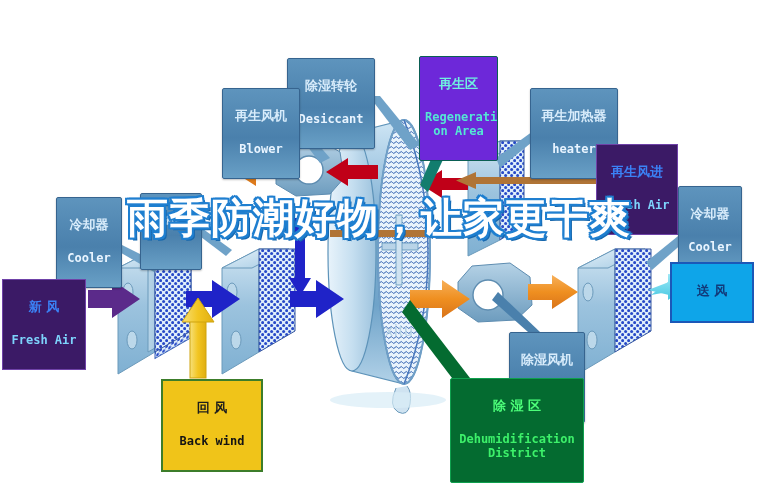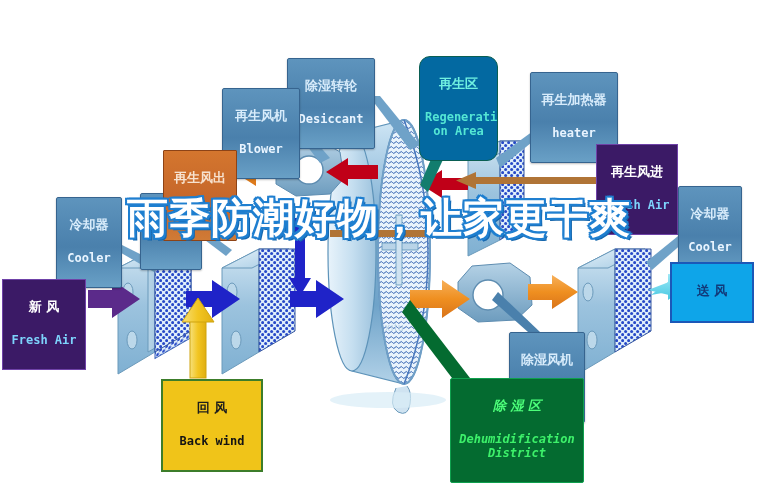--- a/index.html
+++ b/index.html
@@ -63,33 +63,33 @@
   .lbl-orange {
     background: linear-gradient(180deg,#d4762e 0%, #c4652a 60%, #d07b36 100%);
     border: 1px solid #8d4316;
     border-radius: 1px;
   }
   .lbl-orange .cn { color: #f7e2cf; }
   .lbl-orange .en { color: #f9ecd9; }
 
   
   .lbl-teal {
-    background: #0369a1;
+    background: #6d28d9;
     border: 1px solid #0a5f53;
-    border-radius: 11px;
+    border-radius: 2px;
   }
   .lbl-teal .cn { color: #6ff0e0; }
   .lbl-teal .en { color: #54e6d4; }
 
   
   .lbl-purple {
     background: #3b1a66;
     border: 1px solid #6f42a8;
   }
-  .lbl-purple .cn { color: #ffffff; }
+  .lbl-purple .cn { color: #3b82f6; }
   .lbl-purple .en { color: #7dd3fc; }
 
   
   .lbl-cyan {
     background: #0ea5e9;
     border: 2px solid #1b58b8;
   }
   .lbl-cyan .cn { color: #123a7a; }
   .lbl-cyan .en { color: #123a7a; }
 
@@ -99,21 +99,20 @@
     border: 2px solid #3c7d2a;
   }
   .lbl-yellow .cn { color: #1d1d1d; }
   .lbl-yellow .en { color: #141414; }
 
   
   .lbl-green {
     background: #046b30;
     border: 1px solid #0fa04e;
     border-radius: 2px;
-    font-style: italic;
   }
   .lbl-green .cn { color: #4dff7a; }
   .lbl-green .en { color: #3df06a; }
 
   
   #headline {
     position: absolute;
     left: 118px;
     top: 203px;
     width: 522px;
@@ -132,21 +131,21 @@
        0 2px 0 #1f7fd0, 0 -2px 0 #1f7fd0,
        2px 2px 0 #1f7fd0, -2px -2px 0 #1f7fd0,
        2px -2px 0 #1f7fd0, -2px 2px 0 #1f7fd0,
        3px 3px 0 #1667ad;
   }
   #watermark {
     position: absolute;
     left: 385px; top: 322px;
     z-index: 12;
     font-family: "Liberation Sans", sans-serif;
-    font-size: 10px;
+    font-size: 16px;
     color: #b9d4e6;
     letter-spacing: 1px;
   }
 </style>
 </head>
 <body>
 
 <div id="stage">
 
   <svg id="diagram-svg" viewBox="0 0 757 488">
@@ -351,32 +350,28 @@
   <div class="label lbl-blue" style="left:287px; top:58px; width:88px;">
     <span class="cn">除湿转轮</span>
     <span class="en">Desiccant</span>
   </div>
 
   <div class="label lbl-blue" style="left:222px; top:88px; width:78px;">
     <span class="cn">再生风机</span>
     <span class="en">Blower</span>
   </div>
 
-  <div class="label lbl-orange" style="left:163px; top:150px; width:74px;">
-    <span class="cn">再生风出</span>
-    <span class="en">Exhaust</span>
-  </div>
 
   <div class="label lbl-teal" style="left:419px; top:56px; width:79px;">
     <span class="cn">再生区</span>
     <span class="en">Regenerati
 on Area</span>
   </div>
 
-  <div class="label lbl-blue" style="left:530px; top:72px; width:88px;">
+  <div class="label lbl-blue" style="left:530px; top:88px; width:88px;">
     <span class="cn">再生加热器</span>
     <span class="en">heater</span>
   </div>
 
   <div class="label lbl-purple" style="left:596px; top:144px; width:82px;">
     <span class="cn">再生风进</span>
     <span class="en">Fresh Air</span>
   </div>
 
   <div class="label lbl-blue" style="left:56px; top:197px; width:66px;">

